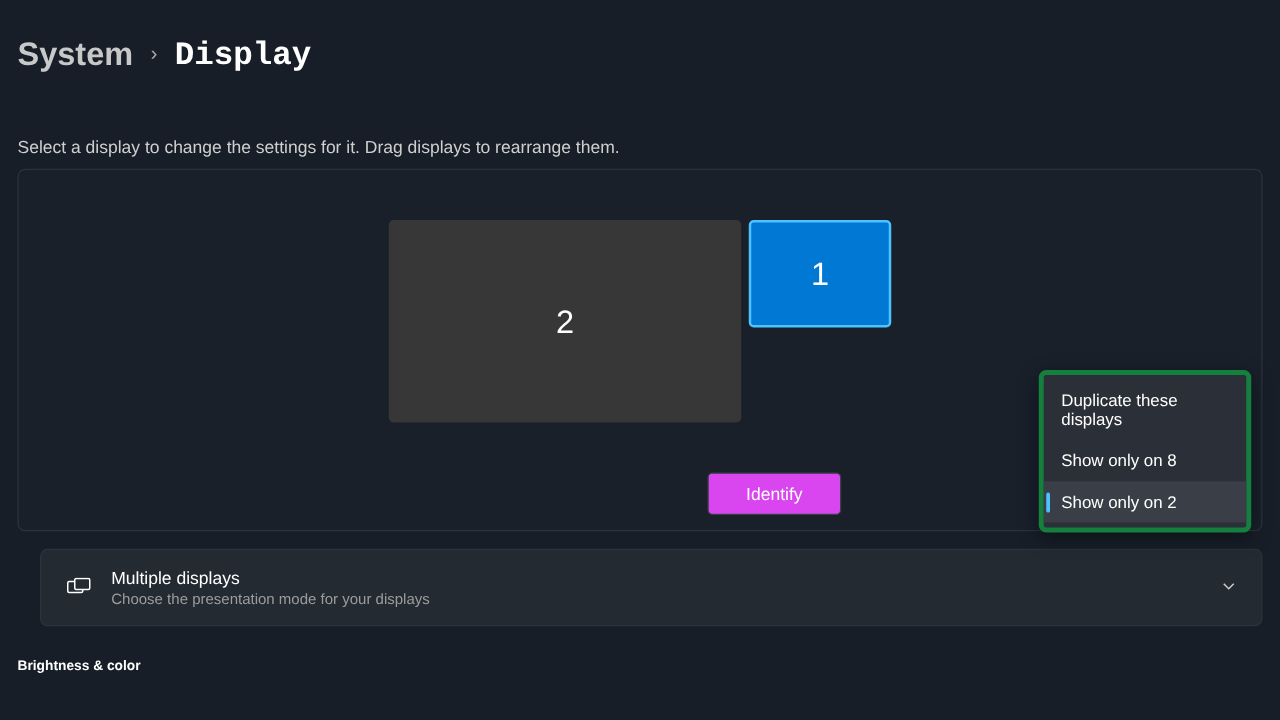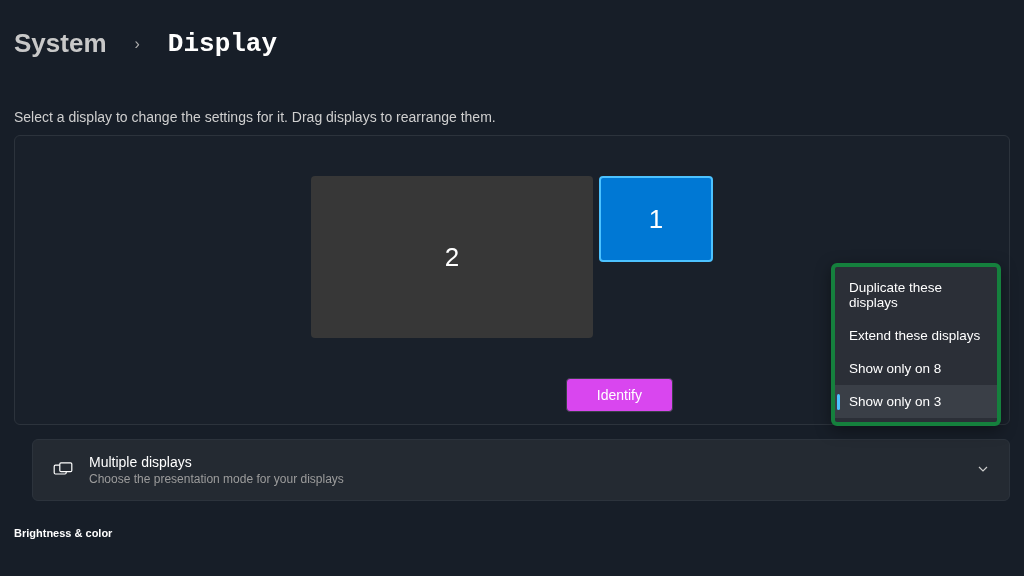--- a/index.html
+++ b/index.html
@@ -12,21 +12,21 @@
       width: 1024px;
       height: 576px;
       background: #171e28;
       color: #ffffff;
       overflow: hidden;
       position: relative;
     }
     .breadcrumb {
       display: flex;
       align-items: center;
-      gap: 28px;
+      gap: 14px;
       padding: 28px 14px 0 14px;
     }
     .breadcrumb-parent {
       font-size: 26px;
       font-weight: 600;
       color: #c8c8c8;
     }
     .breadcrumb-chevron {
       font-size: 16px;
       color: #aaa;
@@ -181,23 +181,22 @@
 <div class="display-arena">
   <div class="displays-container">
     <div class="display-box display-2">2</div>
     <div class="display-box display-1">1</div>
   </div>
 
   <button class="identify-btn">Identify</button>
 
   <div class="dropdown-menu">
     <div class="dropdown-item">Duplicate these displays</div>
-    <div class="dropdown-item">Extend these displays</div>
     <div class="dropdown-item">Show only on 8</div>
-    <div class="dropdown-item selected">Show only on 3</div>
+    <div class="dropdown-item selected">Show only on 2</div>
   </div>
 </div>
 
 <div class="section-row">
   <span class="section-icon">
     <svg viewBox="0 0 24 20" fill="none" stroke="#fff" stroke-width="1.5">
       <rect x="1" y="4" width="15" height="11" rx="1.5"></rect>
       <rect x="8" y="1" width="15" height="11" rx="1.5" fill="#242a32"></rect>
     </svg>
   </span>

